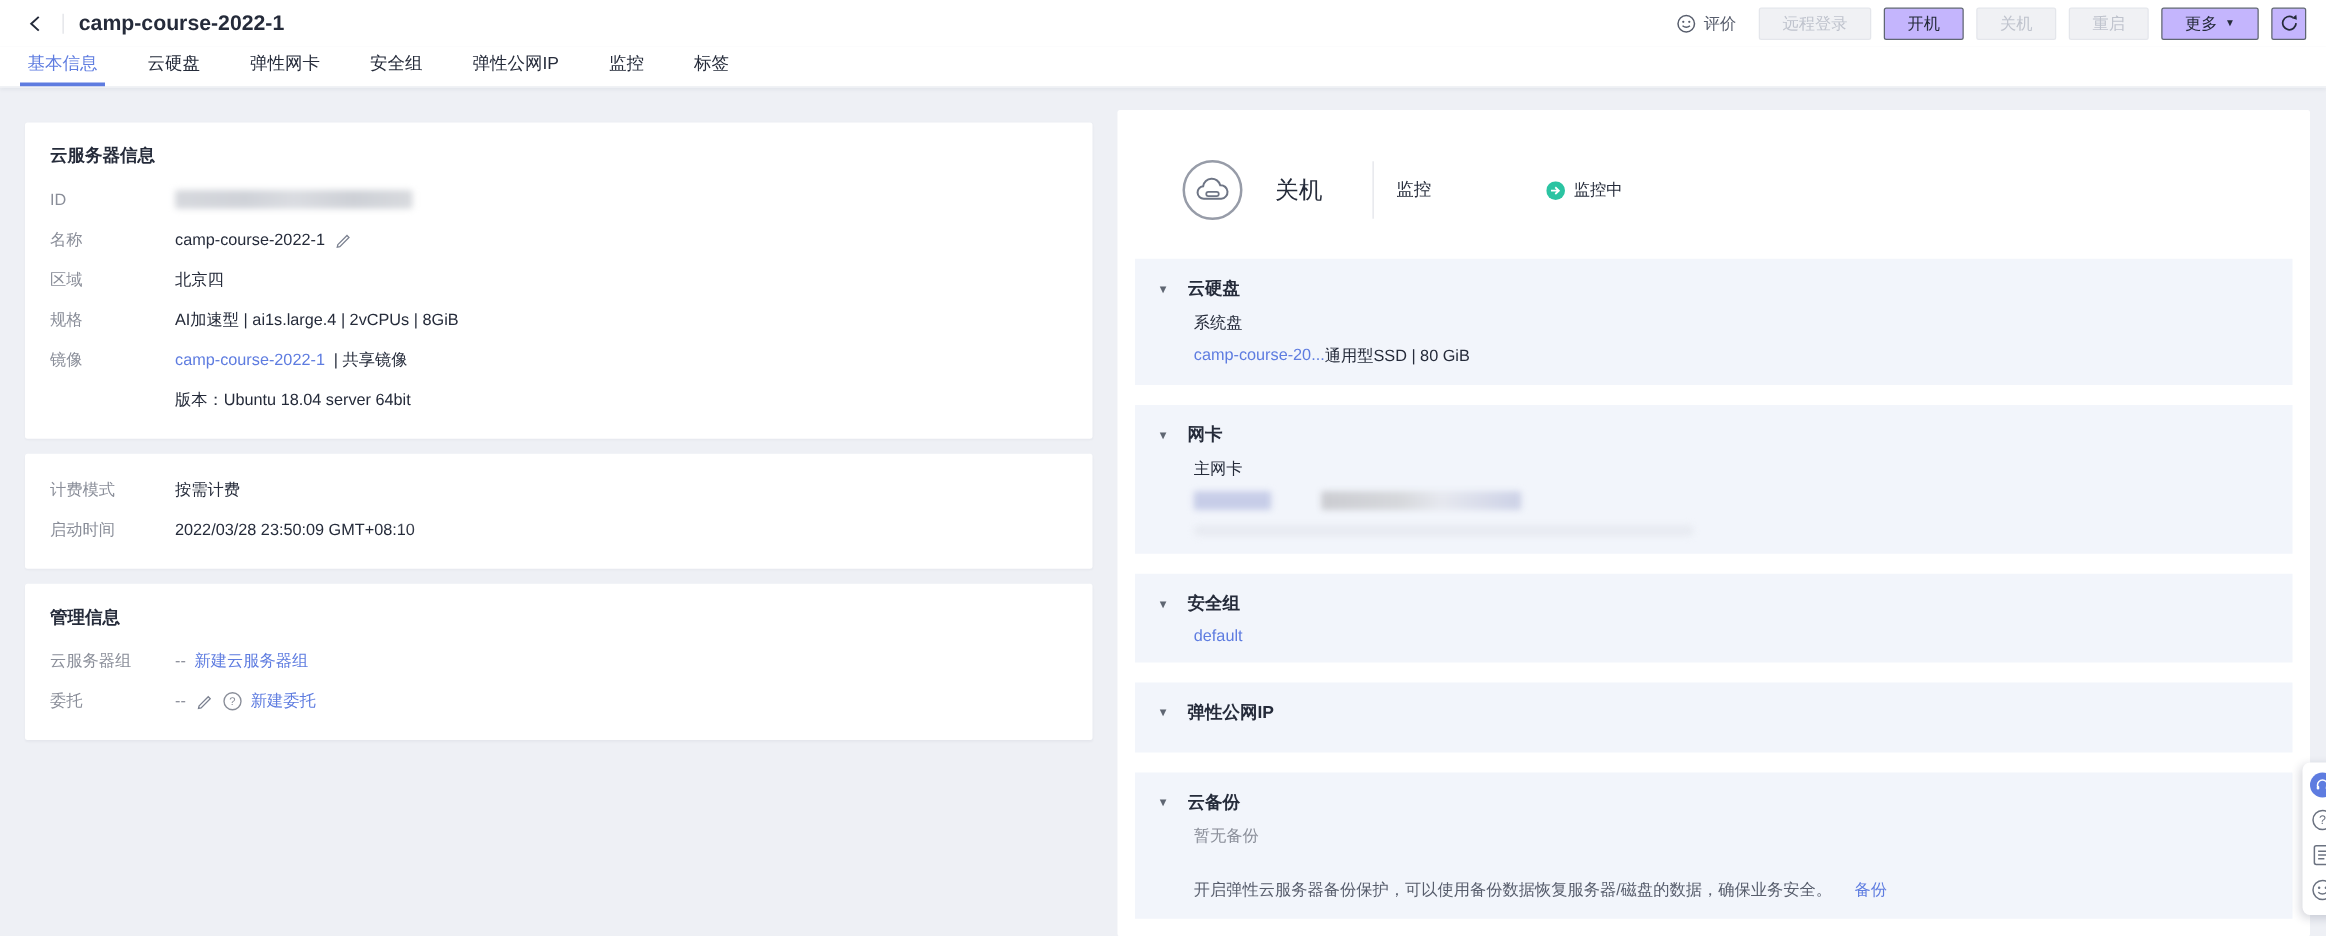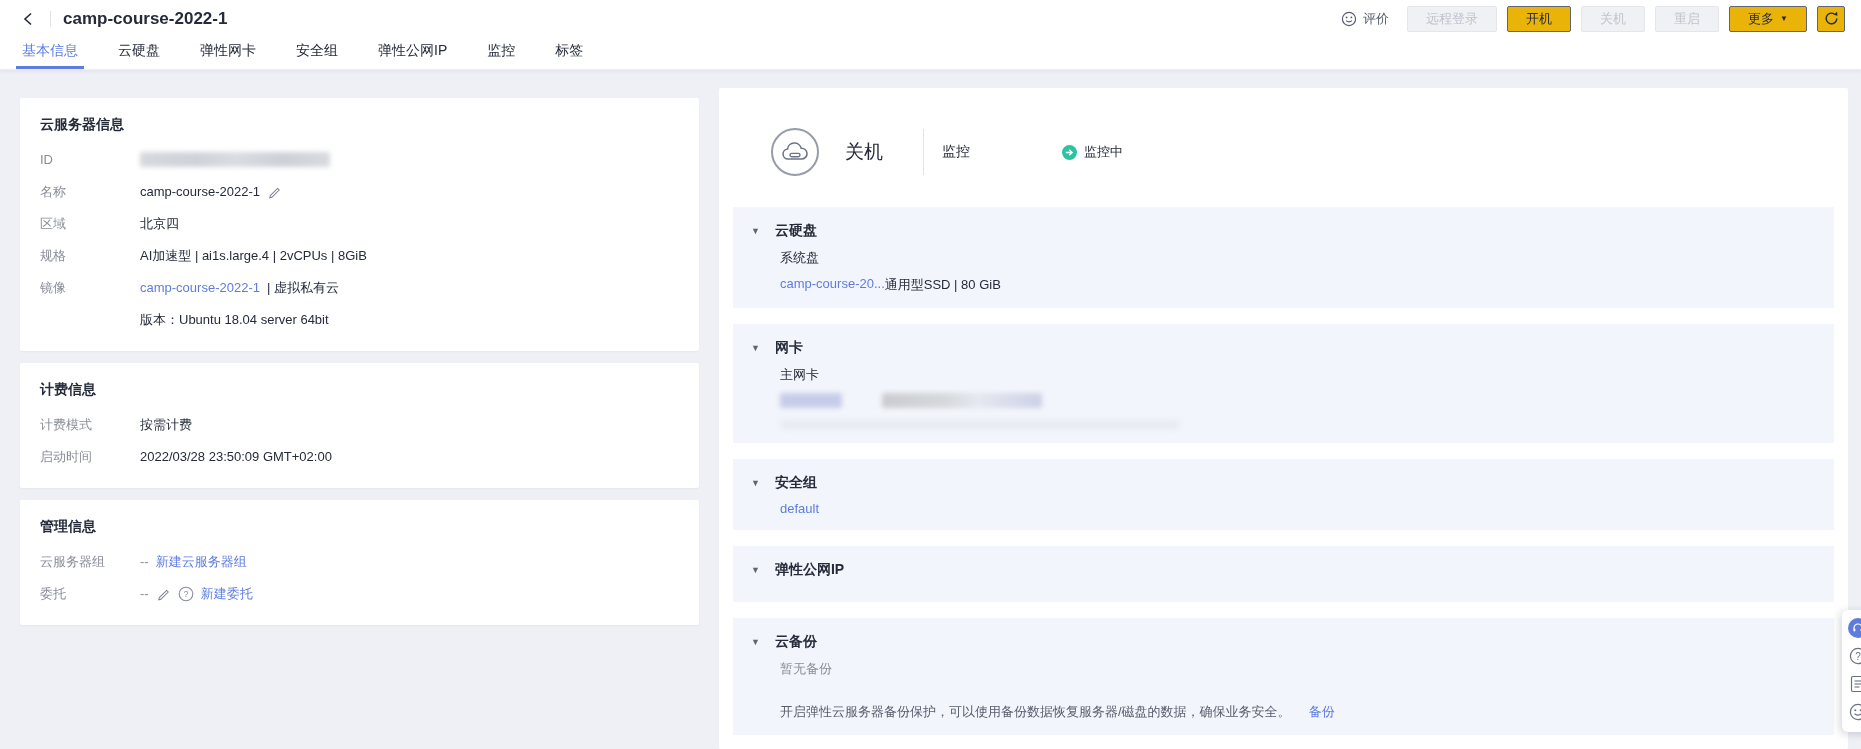--- a/index.html
+++ b/index.html
@@ -8,36 +8,36 @@
 
   
   .topbar { height:37px; background:#fff; display:flex; align-items:center;
     justify-content:space-between; padding:0 16px 0 18px; }
   .topbar-left { display:flex; align-items:center; gap:12px; }
   .back-btn { width:20px; height:20px; display:flex; align-items:center; justify-content:center; cursor:pointer; }
   .tb-divider { width:1px; height:16px; background:#dfe1e6; }
   .page-title { font-size:17px; font-weight:bold; margin:0; color:#252b3a; }
   .topbar-right { display:flex; align-items:center; gap:10px; }
   .feedback { display:flex; align-items:center; gap:6px; font-size:13px; color:#575d6c; margin-right:8px; cursor:pointer; }
-  .btn { font-size:13px; height:26px; padding:0 18px; background:#eab308; border:1px solid #5f6672;
+  .btn { font-size:13px; height:26px; padding:0 18px; background:#c4b5fd; border:1px solid #5f6672;
     border-radius:2px; color:#252b3a; cursor:pointer; display:inline-flex; align-items:center; gap:6px; }
   .btn.disabled { background:#f0f1f4; border-color:#e4e6eb; color:#bfc3cd; cursor:default; }
   .btn.icon-btn { width:28px; padding:0; justify-content:center; }
   .caret { font-size:8px; color:#252b3a; line-height:1; }
 
   
   .tabs { height:33px; background:#fff; display:flex; align-items:center; padding:0 20px;
     border-bottom:1px solid #eceef2; box-shadow:0 2px 3px rgba(20,30,60,.05); position:relative; z-index:1; }
   .tab { font-size:14px; color:#252b3a; padding:5px 2px 9px; margin-right:36px; position:relative; cursor:pointer; }
   .tab.active { color:#5e7ce0; }
   .tab.active::after { content:""; position:absolute; left:-4px; right:-4px; bottom:0; height:3px; background:#5e7ce0; }
 
   
   .content { height:679px; display:flex; gap:20px; padding:18px 13px 0 20px; position:relative; }
-  .left-col { width:679px; margin-top:10px; display:flex; flex-direction:column; gap:12px; position:relative; }
+  .left-col { width:854px; margin-top:10px; display:flex; flex-direction:column; gap:12px; position:relative; }
   .card { background:#fff; border-radius:2px; padding:18px 20px 10px; box-shadow:0 1px 2px rgba(15,25,60,.04); }
   .card-title { font-size:14px; font-weight:bold; margin:0 0 15px; }
   .info-row { display:flex; align-items:center; margin-bottom:11px; font-size:13px; line-height:21px; }
   .info-label { width:100px; flex-shrink:0; color:#8a8e99; }
   .info-value { color:#252b3a; display:flex; align-items:center; gap:7px; }
   a.link { color:#5e7ce0; text-decoration:none; cursor:pointer; }
 
   .redacted { height:15px; border-radius:2px; filter:blur(2.5px); }
   .red-id  { width:190px; background:linear-gradient(90deg,#d6d8dd,#cfd2d8 30%,#dadce1 50%,#cdd0d6 75%,#d8dade); }
   .red-vpc { width:50px;  background:#d3d7e3; }
@@ -158,38 +158,37 @@
         <span class="info-value">北京四</span>
       </div>
       <div class="info-row">
         <span class="info-label">规格</span>
         <span class="info-value">AI加速型 | ai1s.large.4 | 2vCPUs | 8GiB</span>
       </div>
       <div class="info-row">
         <span class="info-label">镜像</span>
         <span class="info-value">
           <a class="link">camp-course-2022-1</a>
-          <span>| 虚拟私有云</span>
+          <span>| 共享镜像</span>
         </span>
       </div>
       <div class="info-row">
         <span class="info-label"></span>
         <span class="info-value">版本：Ubuntu 18.04 server 64bit</span>
       </div>
     </section>
 
     <section class="card">
-      <h2 class="card-title">计费信息</h2>
       <div class="info-row">
         <span class="info-label">计费模式</span>
         <span class="info-value">按需计费</span>
       </div>
       <div class="info-row">
         <span class="info-label">启动时间</span>
-        <span class="info-value">2022/03/28 23:50:09 GMT+02:00</span>
+        <span class="info-value">2022/03/28 23:50:09 GMT+08:10</span>
       </div>
     </section>
 
     <section class="card">
       <h2 class="card-title">管理信息</h2>
       <div class="info-row">
         <span class="info-label">云服务器组</span>
         <span class="info-value">
           <span class="muted">--</span>
           <a class="link">新建云服务器组</a>

